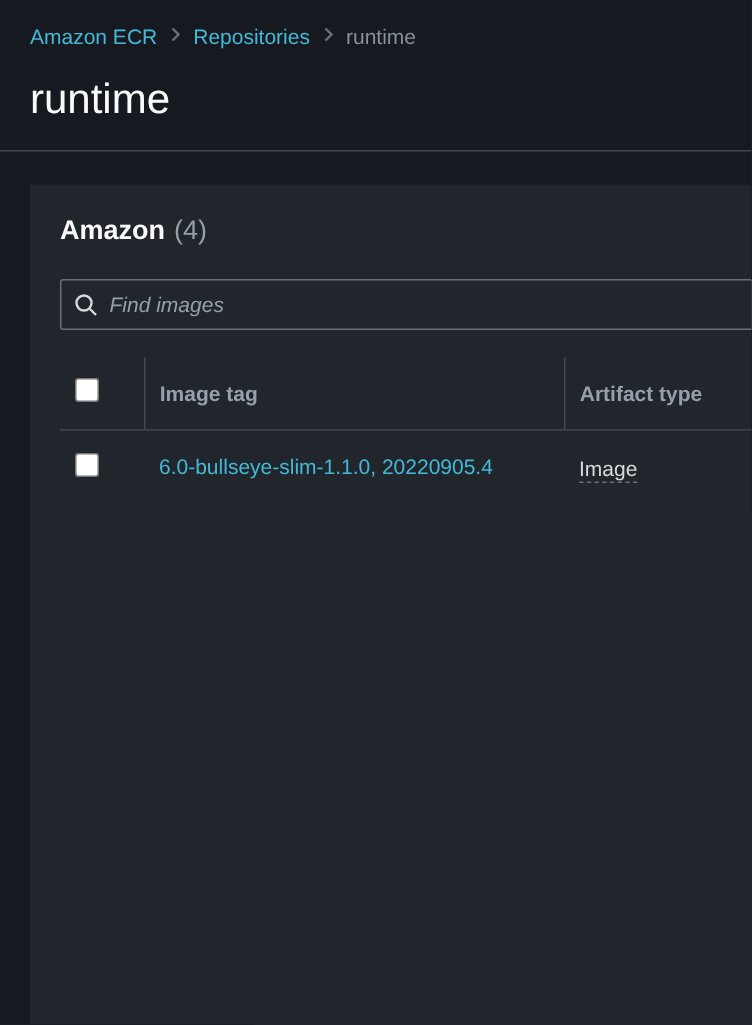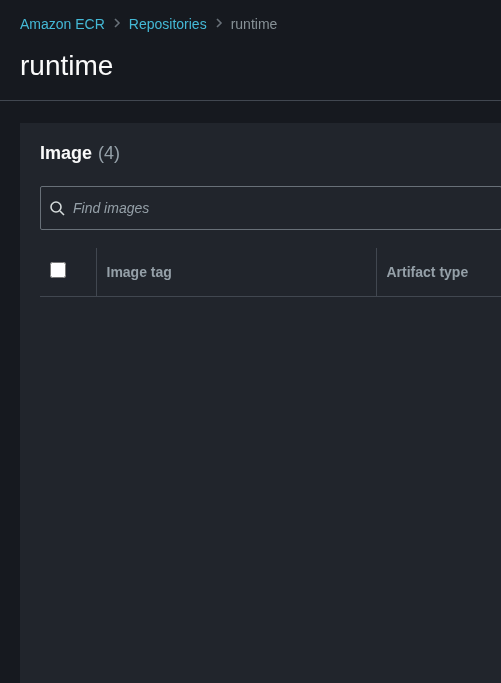--- a/index.html
+++ b/index.html
@@ -64,21 +64,21 @@
   .panel-count {
     font-size: 18px;
     color: #95a0a8;
     font-weight: 400;
   }
   .search-wrap {
     display: flex;
     align-items: center;
     border: 1px solid #687078;
     border-radius: 2px;
-    height: 44px;
+    height: 34px;
     padding: 0 8px;
     margin-right: -1px;
   }
   .search-wrap svg {
     width: 16px;
     height: 16px;
     stroke: #d5dbdb;
     margin-right: 8px;
     flex-shrink: 0;
   }
@@ -164,21 +164,21 @@
     </span>
     <span class="current">runtime</span>
   </nav>
 
   <h1 class="title">runtime</h1>
 
   <div class="divider"></div>
 
   <div class="panel">
     <div class="panel-header">
-      <span class="panel-title">Image</span>
+      <span class="panel-title">Amazon</span>
       <span class="panel-count">(4)</span>
     </div>
 
     <div class="search-wrap">
       <svg viewBox="0 0 16 16" fill="none">
         <circle cx="7" cy="7" r="5" stroke="currentColor" stroke-width="1.6"></circle>
         <line x1="11" y1="11" x2="15" y2="15" stroke="currentColor" stroke-width="1.6"></line>
       </svg>
       <input type="text" placeholder="Find images" style="">
     </div>
@@ -192,16 +192,21 @@
       <thead>
         <tr>
           <th>
             <input type="checkbox" style="">
           </th>
           <th>Image tag</th>
           <th>Artifact type</th>
         </tr>
       </thead>
       <tbody>
+        <tr>
+          <td><input type="checkbox" style=""></td>
+          <td><a class="tag-link">6.0-bullseye-slim-1.1.0, 20220905.4</a></td>
+          <td><span class="artifact">Image</span></td>
+        </tr>
       </tbody>
     </table>
   </div>
 </div>
 
 </body></html>

